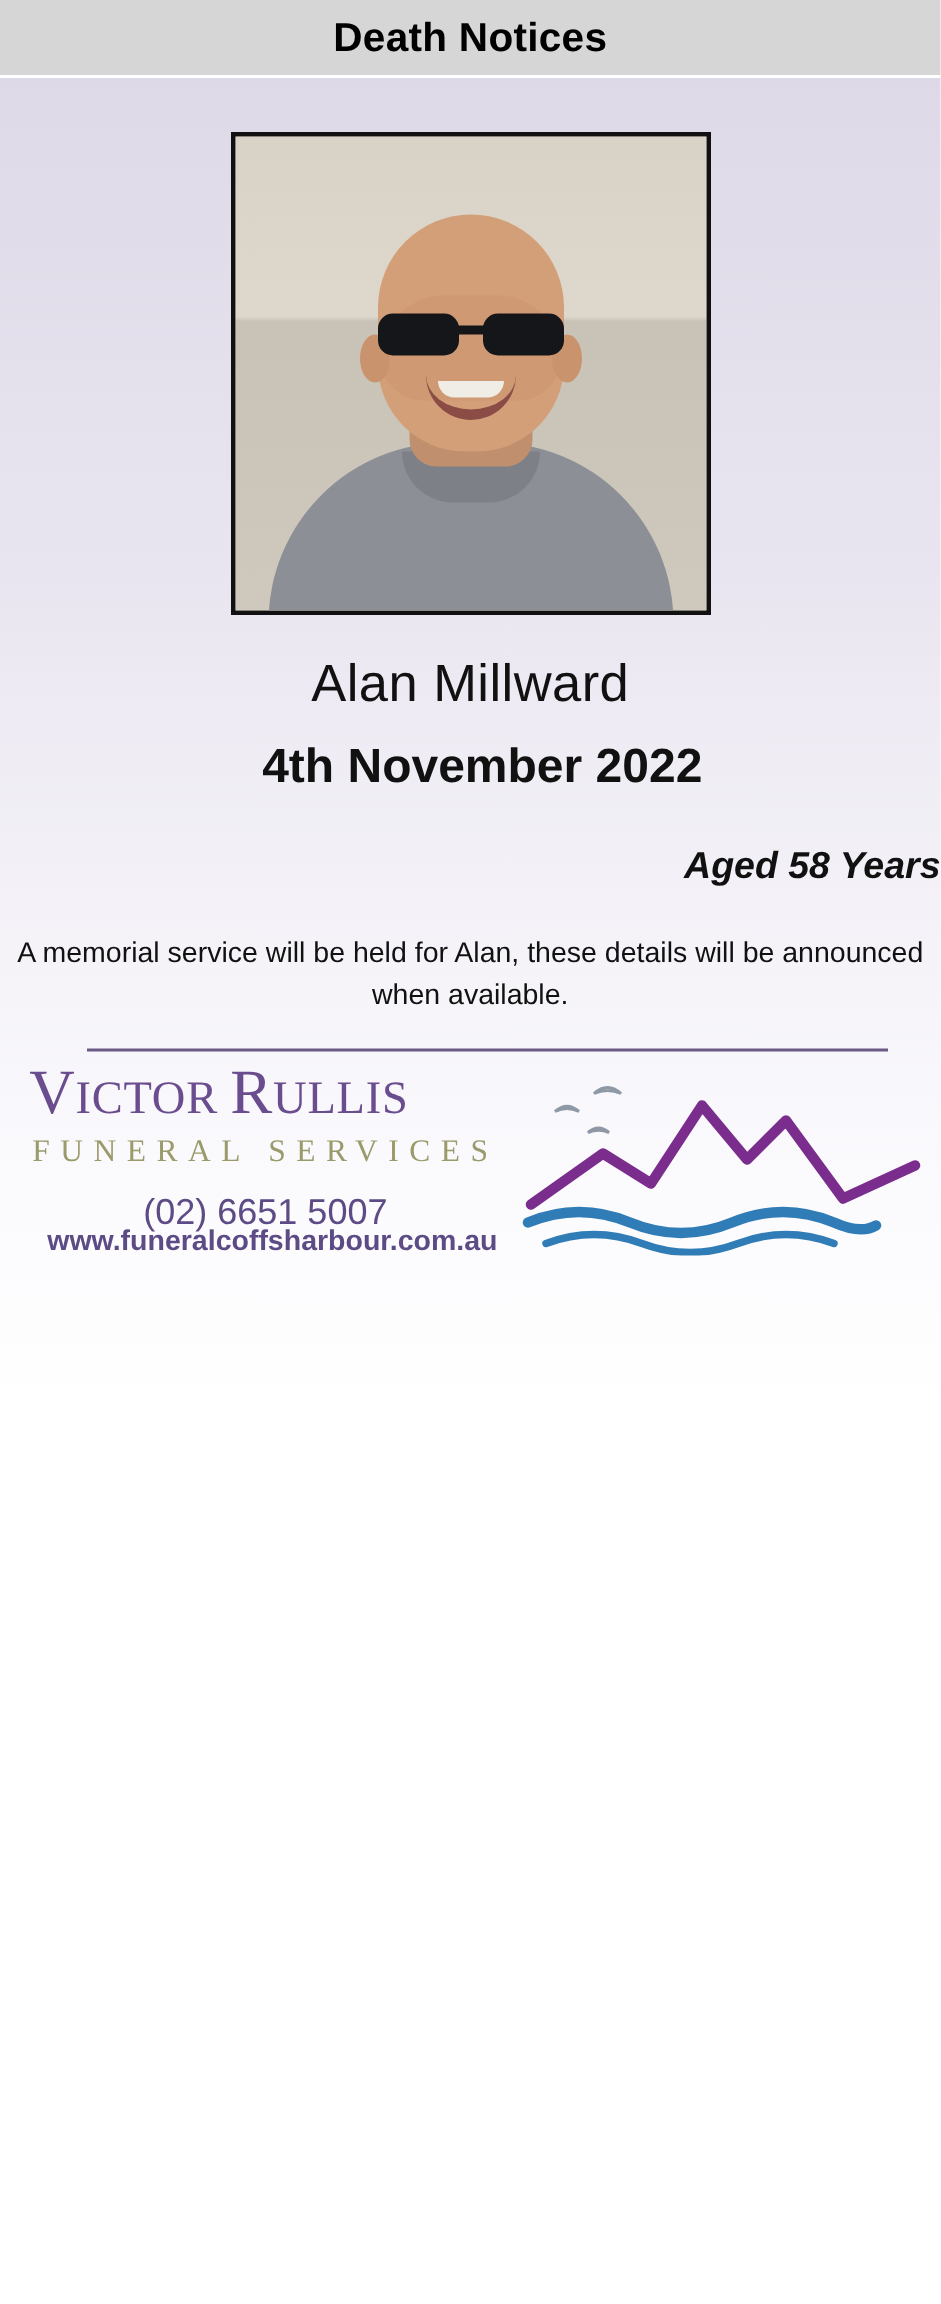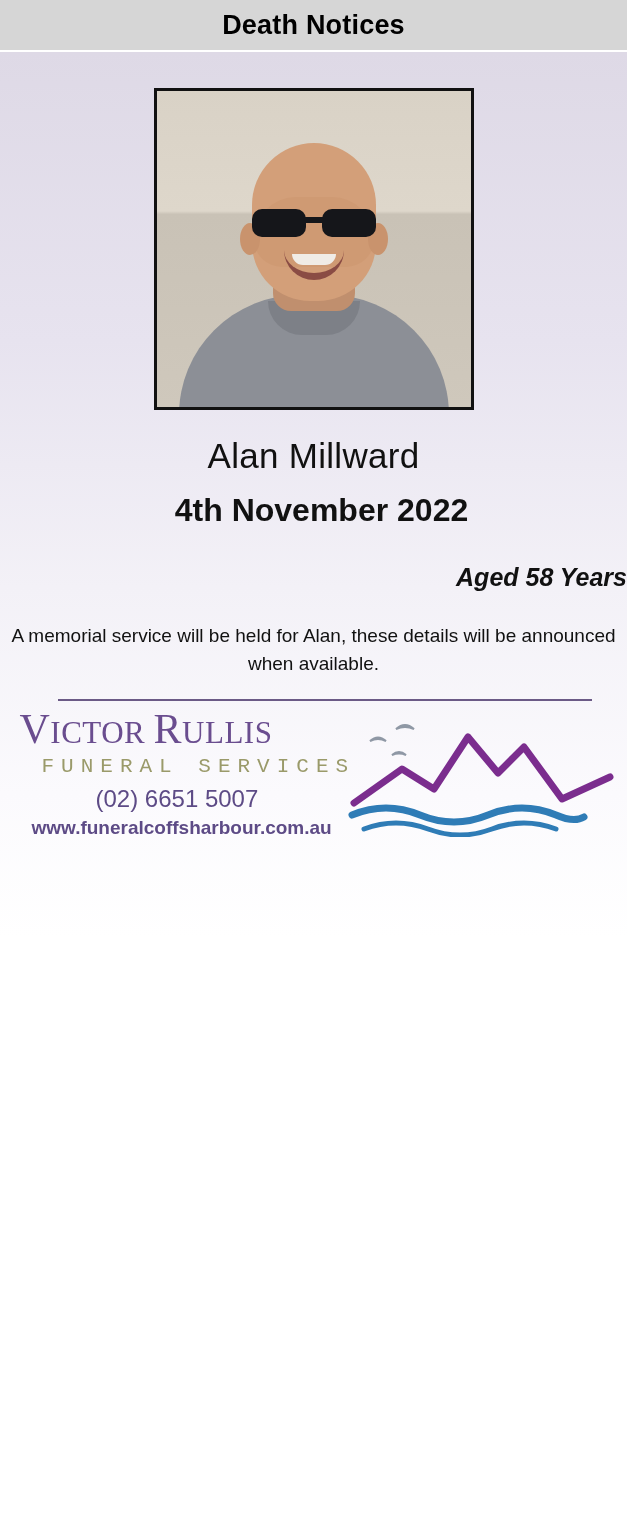--- a/index.html
+++ b/index.html
@@ -249,31 +249,30 @@
     letter-spacing: 0.5px;
     white-space: nowrap;
   }
   .logo-name .small-caps {
     font-size: 31px;
   }
   .logo-sub {
     position: absolute;
     left: 8px;
     top: 56px;
-    font-family: Liberation Mono, monospace;
+    font-family: Liberation Serif, serif;
     font-size: 21px;
     color: #9a9a6a;
     letter-spacing: 7px;
     white-space: nowrap;
-    margin-left: 20px;
   }
   .logo-phone {
     position: absolute;
     left: 82px;
-    top: 86px;
+    top: 96px;
     font-size: 24px;
     color: #5d4b86;
     white-space: nowrap;
   }
   .logo-url {
     position: absolute;
     left: 18px;
     top: 118px;
     font-size: 19px;
     color: #5d4b86;

